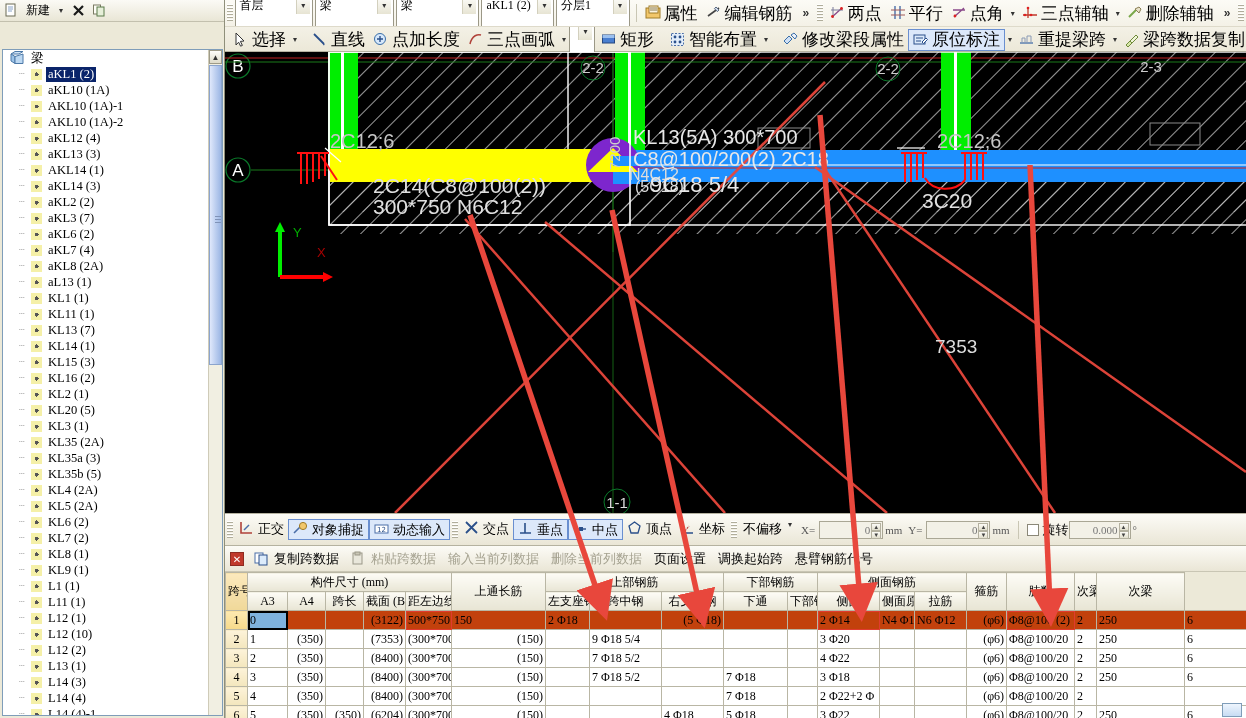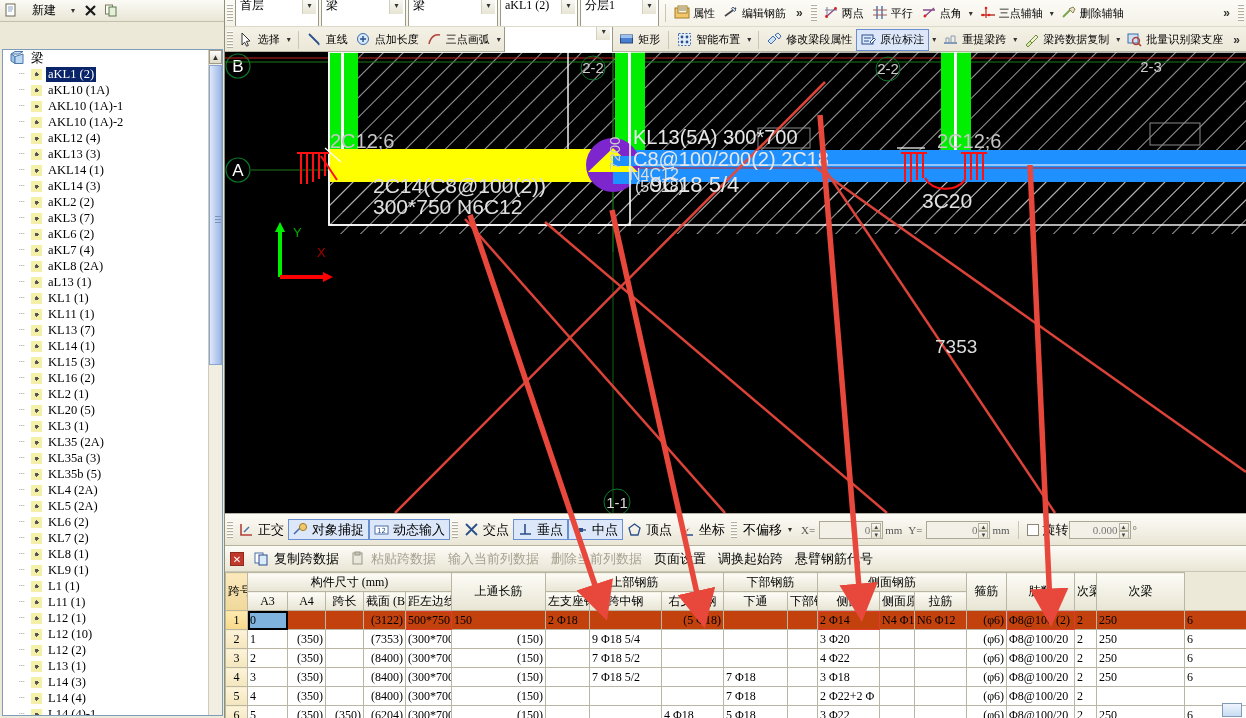--- a/index.html
+++ b/index.html
@@ -14,21 +14,21 @@
   
   #left{
     position:absolute; left:0; top:0; width:225px; height:718px;
     background:#ece9d8; border-right:1px solid #8f8f7a;
   }
   .lp-toolbar{
     height:22px; background:linear-gradient(#fbfaf5,#e9e6d6);
     display:flex; align-items:center; gap:5px; padding:0 4px;
     border-bottom:1px solid #c3c0ae;
   }
-  .lp-toolbar .tb-item{ display:flex; align-items:center; gap:12px; cursor:default; font-size:12px;}
+  .lp-toolbar .tb-item{ display:flex; align-items:center; gap:6px; cursor:default; font-size:12px;}
   .search-row{
     height:26px; padding:3px 4px; display:flex; align-items:center;
   }
   .search-box{
     flex:1; height:20px; background:#fff; border:1px solid #7f9db9;
     display:flex; align-items:center; padding:0 3px;
   }
   .search-box input{
     border:0; outline:0; width:100%; font-size:12px; color:#555;
     font-family:"Liberation Sans",sans-serif; background:transparent;
@@ -77,41 +77,41 @@
   .tbar.row2{ border-top:1px solid #dedaca; }
   .grip{ width:6px; height:18px; margin:0 2px;
     background:repeating-linear-gradient(#fff 0 1px,#b0ad9b 1px 2px,transparent 2px 3px);}
   .cbox{ height:35px; border:1px solid #9b9887; background:#fff; display:flex; align-items:center;
     padding:0 2px 16px 4px; margin-right:2px; font-size:12px; }
   .cbox .txt{ font-family:"Liberation Serif",serif; }
   .cbox .caret{ width:14px; text-align:center; color:#333; font-size:8px;
     border-left:1px solid #d3d0be; margin-left:4px; height:17px; line-height:17px;
     background:linear-gradient(#fdfdfa,#e7e4d3);}
   .tbtn{ display:flex; align-items:center; gap:3px; padding:2px 4px; height:22px; cursor:default; }
-  .tbtn .lb{ font-family:Liberation Sans, sans-serif; font-size:11px; }
+  .tbtn .lb{ font-family:Liberation Sans, sans-serif; font-size:17px; }
   .tbtn.active{ border:1px solid #6a8fd0; background:#dce8fa; }
   .caret-s{ font-size:8px; color:#333; padding:0 3px; }
   .sep{ width:1px; height:18px; background:#c9c6b4; margin:0 4px; }
   .chev{ font-weight:bold; font-size:12px; padding:0 6px; color:#333; }
 
   
   .ic{ width:16px;height:16px;flex:0 0 16px; position:relative; }
   .ic svg{ display:block; }
 
   
   #canvas{ position:absolute; left:225px; top:52px; width:1021px; height:461px;
     background:#000; overflow:hidden; }
   #canvas svg{ position:absolute; left:0; top:0; }
   .cv-txt{ font-family:"Liberation Sans",sans-serif; }
 
   
   #statusbar{ position:absolute; left:225px; top:513px; width:1021px; height:32px;
     background:linear-gradient(#fcfbf6,#eae6d6); border-top:1px solid #b5b2a0;
     display:flex; align-items:center; white-space:nowrap; overflow:hidden; }
-  .sb-btn{ display:flex; align-items:center; gap:3px; padding:1px 4px; height:21px; cursor:default;}
+  .sb-btn{ display:flex; gap:3px; padding:1px 4px; height:21px; cursor:default;}
   .sb-btn.on{ border:1px solid #6a8fd0; background:#dce8fa; }
   .sb-btn .lb{ font-family:"Liberation Serif",serif; font-size:13px; }
   .numbox{ width:64px;height:18px;border:1px solid #aaa795;background:#f3f1e7;color:#777;
      text-align:right; font-size:11px; padding-right:12px; line-height:17px; position:relative;
      font-family:"Liberation Serif",serif;}
   .numbox .spin{ position:absolute; right:1px; top:1px; width:10px; height:16px;
      display:flex; flex-direction:column; }
   .numbox .spin i{ flex:1; background:linear-gradient(#fcfbf6,#e2dfcd); border:1px solid #b4b1a0;
      font-style:normal; font-size:6px; text-align:center; color:#444; line-height:6px;}
   .unit{ font-family:"Liberation Serif",serif; font-size:11px; color:#555; margin:0 4px 0 2px; }

